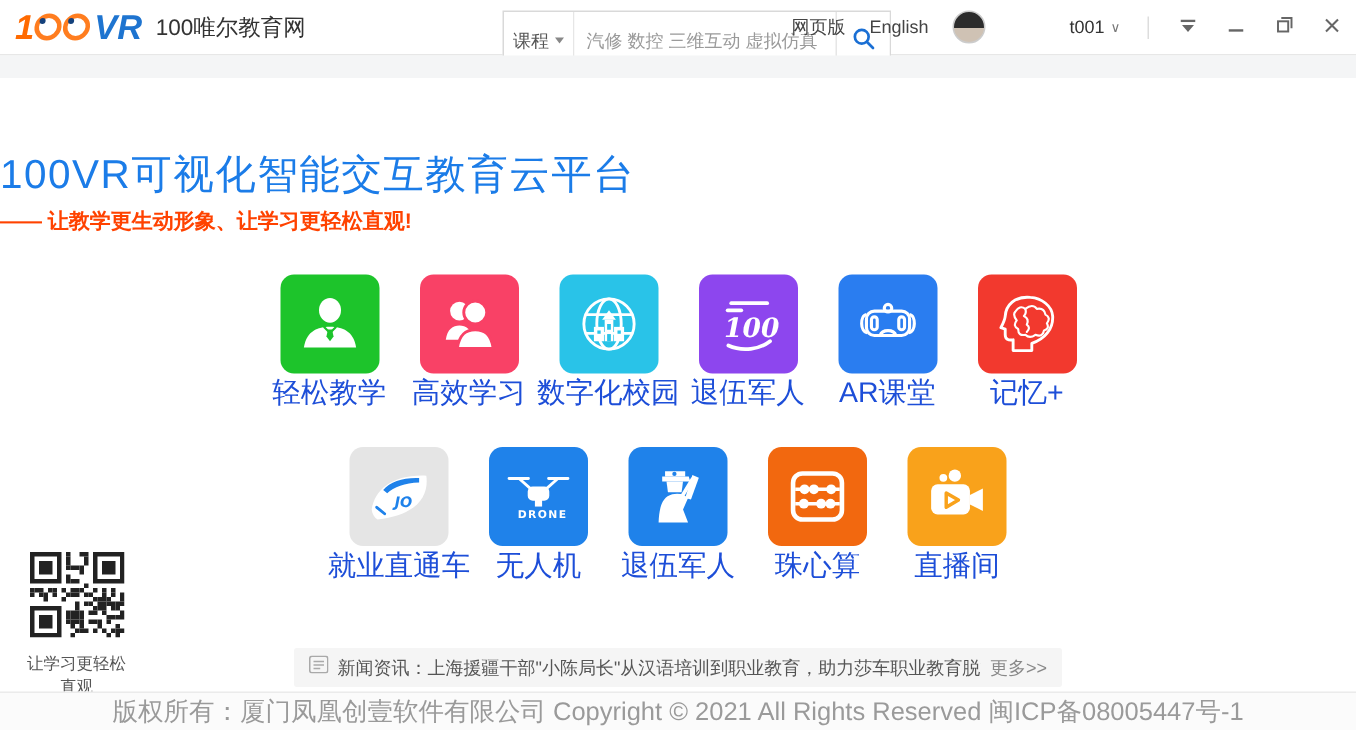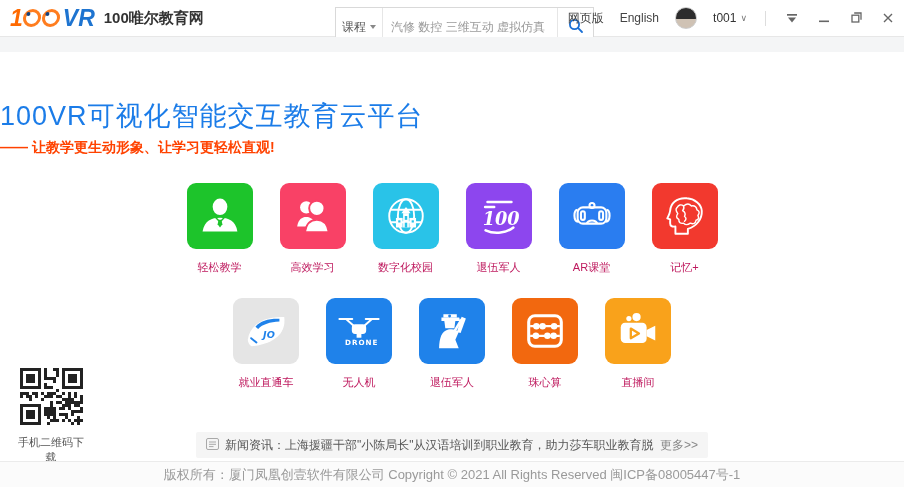--- a/index.html
+++ b/index.html
@@ -11,71 +11,71 @@
             border-bottom:1px solid #e7e7e7;display:flex;align-items:center;}
   .band{position:absolute;top:37px;left:0;right:0;height:15px;background:#f4f5f6;}
   .logo-wrap{display:flex;align-items:center;gap:9px;margin-left:10px;}
   .logo{display:flex;align-items:center;font-style:italic;font-weight:bold;font-size:23px;line-height:1;}
   .logo .l-one{color:#ff6a00;letter-spacing:-1px;}
   .logo-eye{display:inline-block;width:12px;height:12px;border:3.5px solid #ff7d1f;border-radius:50%;
             position:relative;margin-left:1px;transform:skewX(-6deg);}
   .logo-eye::after{content:'';position:absolute;width:4px;height:4px;background:#14417c;
                    border-radius:50%;top:0;left:0;}
   .logo .l-vr{color:#1e74d0;margin-left:3px;}
-  .brand{font-size:15px;font-weight:bold;color:#333;}
+  .brand{font-size:15px;font-weight:normal;color:#333;}
 
   .search{position:absolute;left:335px;top:7px;height:40px;display:flex;align-items:stretch;
           border:1px solid #d9d9d9;background:#fff;box-sizing:border-box;}
   .search-cat{width:46px;display:flex;align-items:center;justify-content:center;gap:4px;
               font-size:12px;color:#555;border-right:1px solid #e6e6e6;cursor:pointer;}
   .caret-down{width:0;height:0;border-left:3.5px solid transparent;border-right:3.5px solid transparent;
               border-top:4px solid #888;}
   .search-input{width:158px;border:none;outline:none;padding:0 8px;font-size:12px;color:#737373;
                 font-family:"Liberation Sans",sans-serif;}
   .search-input::placeholder{color:#9a9a9a;}
   .search-btn{width:36px;display:flex;align-items:center;justify-content:center;
               border:none;border-left:1px solid #e6e6e6;background:#fff;cursor:pointer;}
 
   .tb-right{position:absolute;right:8px;top:0;height:36px;display:flex;align-items:center;gap:16px;}
   .tb-link{font-size:12px;color:#444;cursor:pointer;}
   .avatar{width:20px;height:20px;border-radius:50%;border:1px solid #ccc;
           background:linear-gradient(#2c2c2c 55%,#cfc2b4 55%);}
-  .user{display:flex;align-items:center;gap:4px;font-size:12px;color:#333;cursor:pointer;}
+  .user{display:flex;align-items:center;gap:4px;font-size:12px;color:#333;cursor:pointer;margin-left:40px;}
   .user-caret{font-size:9px;color:#777;}
   .vdiv{width:1px;height:15px;background:#ddd;margin:0 2px;}
   .winbtn{display:flex;align-items:center;justify-content:center;width:16px;height:20px;cursor:pointer;}
 
   
   .hero-title{position:absolute;top:98px;left:0;right:0;
               font-size:27px;letter-spacing:1px;color:#1b7ce8;}
   .hero-sub{position:absolute;top:139px;left:0;right:0;text-align:left;
             font-size:14px;font-weight:bold;color:#ff4200;}
 
   
   .tile-row{position:absolute;left:0;right:0;display:flex;justify-content:center;gap:27px;}
   .row1{top:183px;} .row2{top:298px;}
   .tile{width:66px;display:flex;flex-direction:column;align-items:center;cursor:pointer;}
   .tile-box{width:66px;height:66px;border-radius:9px;display:flex;align-items:center;justify-content:center;}
-  .tile-label{margin-top:11px;font-size:11px;color:#be185d;white-space:nowrap;}
+  .tile-label{font-size:19px;color:#1d4ed8;white-space:nowrap;}
 
   
   .qr{position:absolute;left:18px;top:368px;width:66px;text-align:center;}
   .qr-caption{margin-top:6px;font-size:11px;color:#555;line-height:1.35;}
 
   
   .newsbar{position:absolute;top:432px;left:50%;transform:translateX(-50%);width:512px;height:26px;
            background:#f5f5f5;border-radius:2px;display:flex;align-items:center;gap:6px;
            padding:0 10px;box-sizing:border-box;}
   .news-text{flex:1;font-size:12px;color:#555;white-space:nowrap;overflow:hidden;cursor:pointer;}
   .news-more{font-size:12px;color:#888;cursor:pointer;}
 
   
   .footer{position:absolute;left:0;right:0;bottom:0;height:25px;background:#fbfbfb;
           border-top:1px solid #ebebeb;display:flex;align-items:center;justify-content:center;
-          font-size:13px;color:#9a9a9a;}
+          font-size:17px;color:#9a9a9a;}
 </style>
 </head>
 <body>
 
 <div class="stage">
 
   <div class="titlebar">
     <div class="logo-wrap">
       <div class="logo">
         <span class="l-one">1</span>
@@ -399,21 +399,21 @@
           <rect x="51" y="54" width="3" height="3"></rect>
           <rect x="57" y="54" width="3" height="3"></rect>
           <path d="M0 0 h21 v21 h-21 Z M3 3 v15 h15 v-15 Z" fill-rule="evenodd"></path>
           <rect x="6" y="6" width="9" height="9"></rect>
           <path d="M42 0 h21 v21 h-21 Z M45 3 v15 h15 v-15 Z" fill-rule="evenodd"></path>
           <rect x="48" y="6" width="9" height="9"></rect>
           <path d="M0 36 h21 v21 h-21 Z M3 39 v15 h15 v-15 Z" fill-rule="evenodd"></path>
           <rect x="6" y="42" width="9" height="9"></rect>
         </svg></div>
     <div class="qr-caption">
-      <div>手机二维码下载</div>
+      <div>让学习更轻松直观</div>
       <div>App</div>
     </div>
   </div>
 
   <div class="newsbar">
     <span><svg width="13" height="12" viewBox="0 0 13 12" fill="none" stroke="#a9a9a9" stroke-width="1">
           <rect x="0.5" y="0.5" width="12" height="11" rx="1.5"></rect>
           <path d="M3 4 H10 M3 6.3 H10 M3 8.6 H7.5"></path>
         </svg></span>
     <span class="news-text"><span>新闻资讯：</span><span>上海援疆干部"小陈局长"从汉语培训到职业教育，助力莎车职业教育脱贫</span></span>

